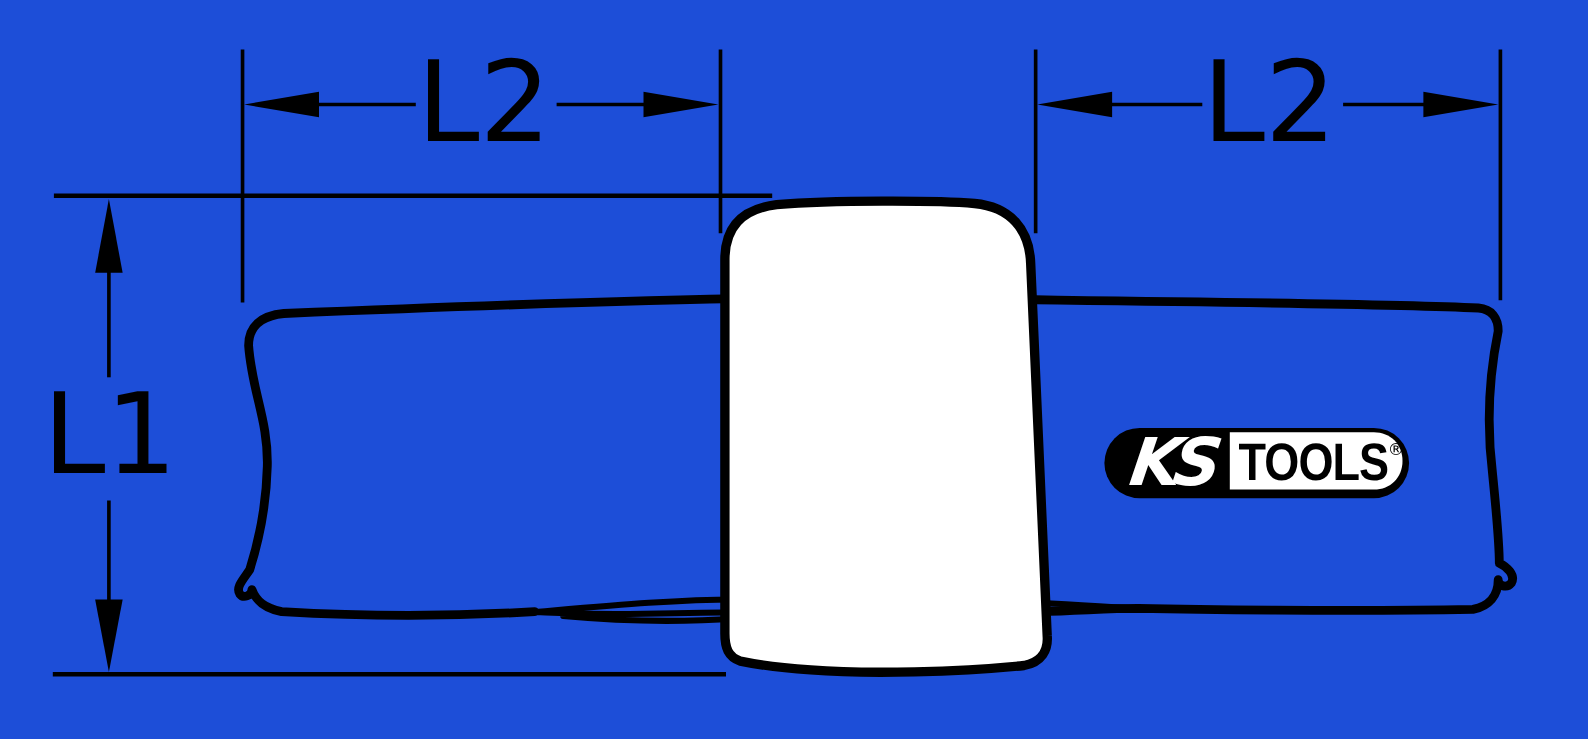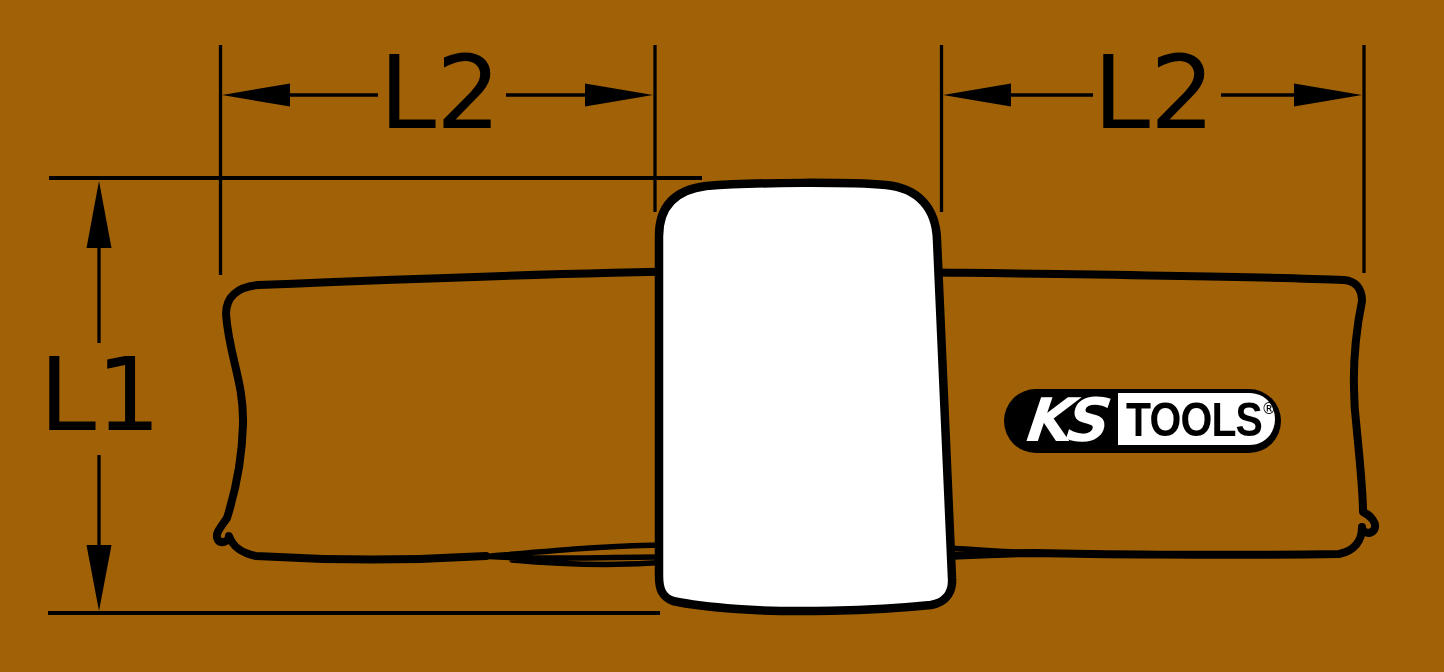--- a/index.html
+++ b/index.html
@@ -4,21 +4,21 @@
 <style>
   html, body {
     margin: 0;
     padding: 0;
     background: #ffffff;
   }
   .canvas {
     position: relative;
     width: 1444px;
     height: 672px;
-    background: #a16207;
+    background: #1d4ed8;
     overflow: hidden;
   }
   svg { display: block; }
   .dim-label {
     font-family: "DejaVu Sans", "Liberation Sans", sans-serif;
     font-size: 102px;
     font-weight: 400;
   }
   .logo-tools {
     font-family: "Liberation Sans", "DejaVu Sans", sans-serif;

